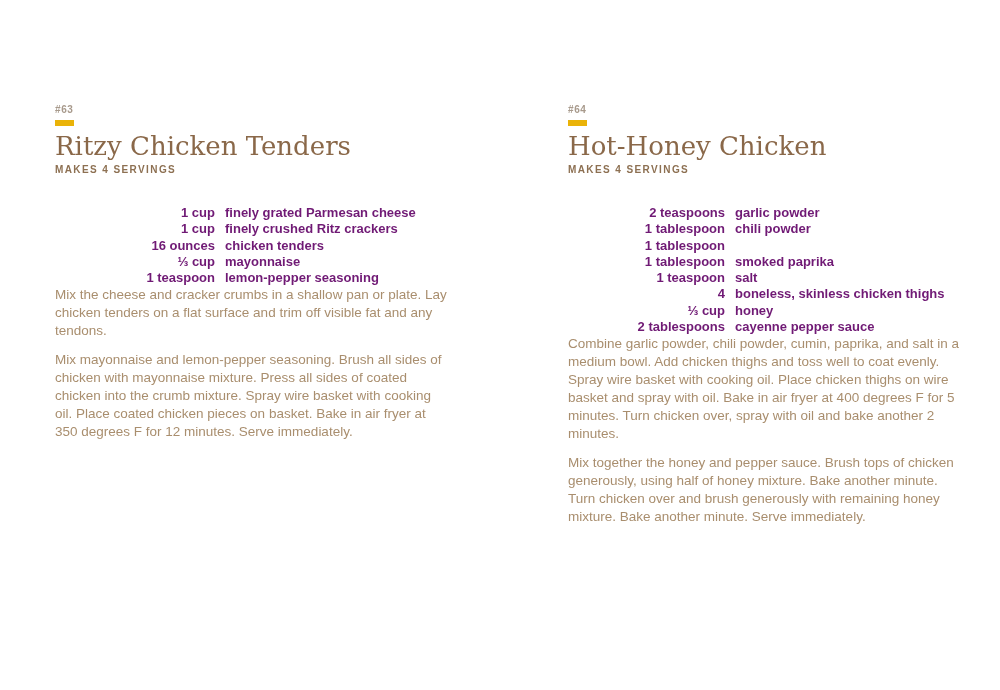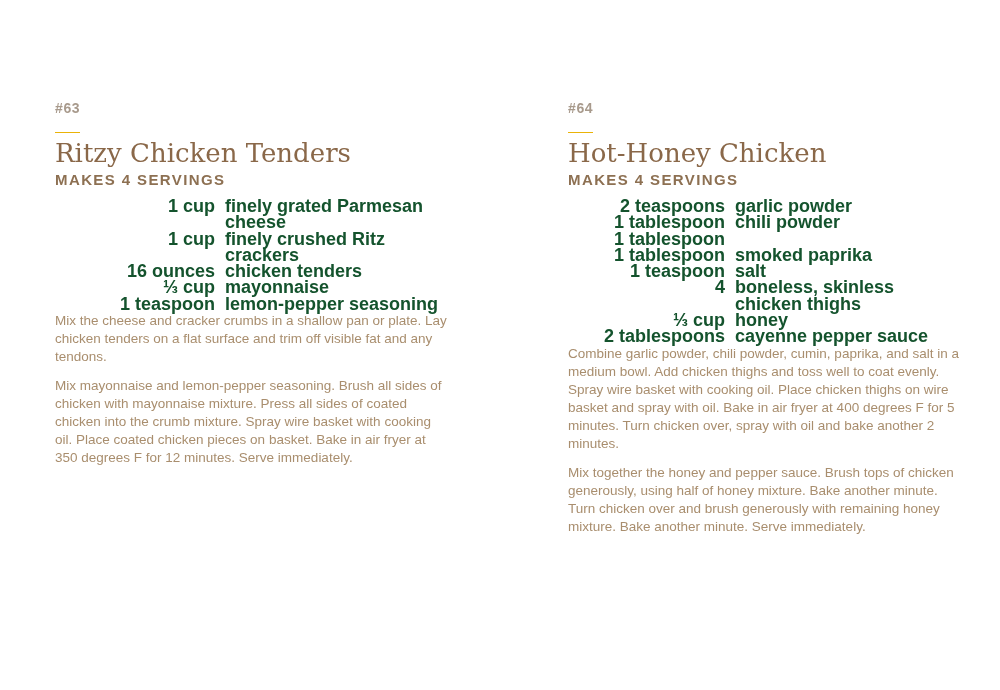--- a/index.html
+++ b/index.html
@@ -17,47 +17,47 @@
   .page-col {
     position: absolute;
     top: 99px;
     width: 392px;
   }
   .page-col.left  { left: 55px; }
   .page-col.right { left: 568px; }
 
   .recipe-number {
     display: inline-block;
-    font-size: 14px;
+    font-size: 10px;
     font-weight: bold;
     letter-spacing: 0.6px;
     color: #a89a8c;
-    border-bottom: 1px solid #eab308;
-    padding-bottom: 18px;
+    border-bottom: 6px solid #eab308;
+    padding-bottom: 4px;
     line-height: 12px;
   }
   .recipe-title {
     font-family: "DejaVu Serif", serif;
     font-weight: normal;
     font-size: 26px;
     line-height: 30px;
     color: #8a6849;
     margin: 5px 0 3px 0;
   }
   .servings {
-    font-size: 15px;
+    font-size: 10px;
     font-weight: bold;
     letter-spacing: 1.4px;
     color: #8d7052;
   }
   .ingredients {
-    margin-top: 10px;
-    font-size: 18px;
+    margin-top: 30px;
+    font-size: 13px;
     font-weight: bold;
-    color: #14532d;
+    color: #701a75;
   }
   .ing-row {
     display: flex;
     line-height: 16.3px;
   }
   .ing-qty {
     width: 160px;
     text-align: right;
     flex: 0 0 auto;
   }

